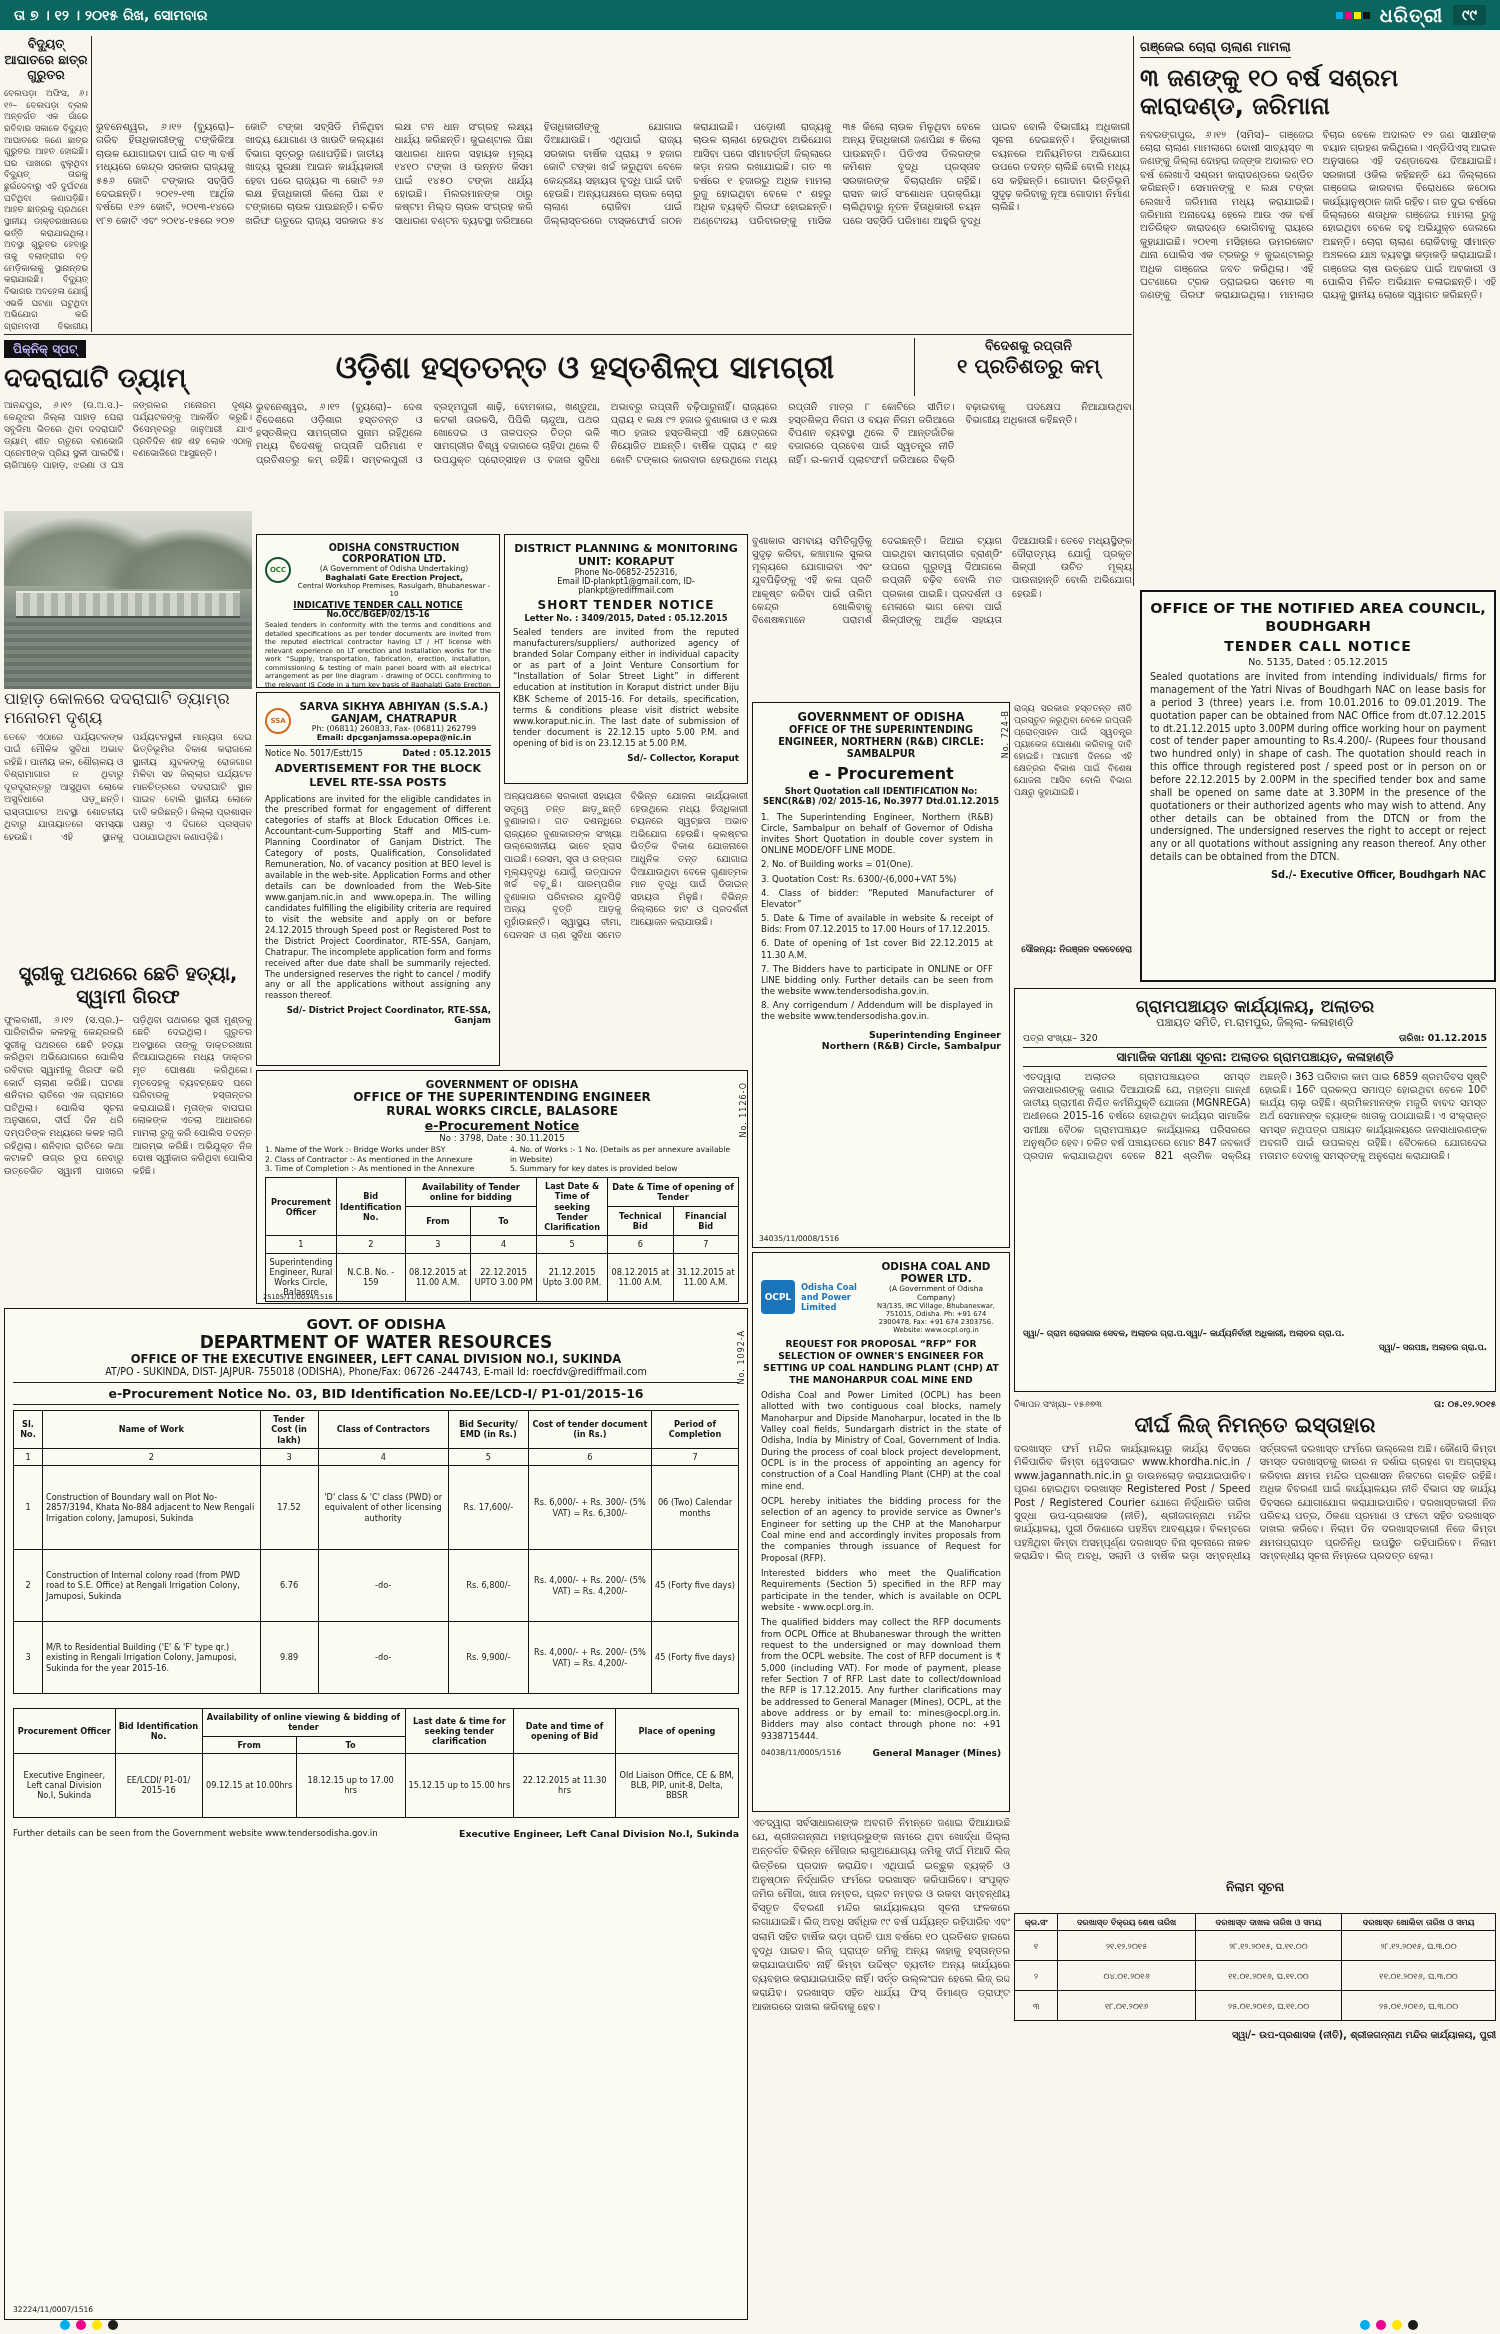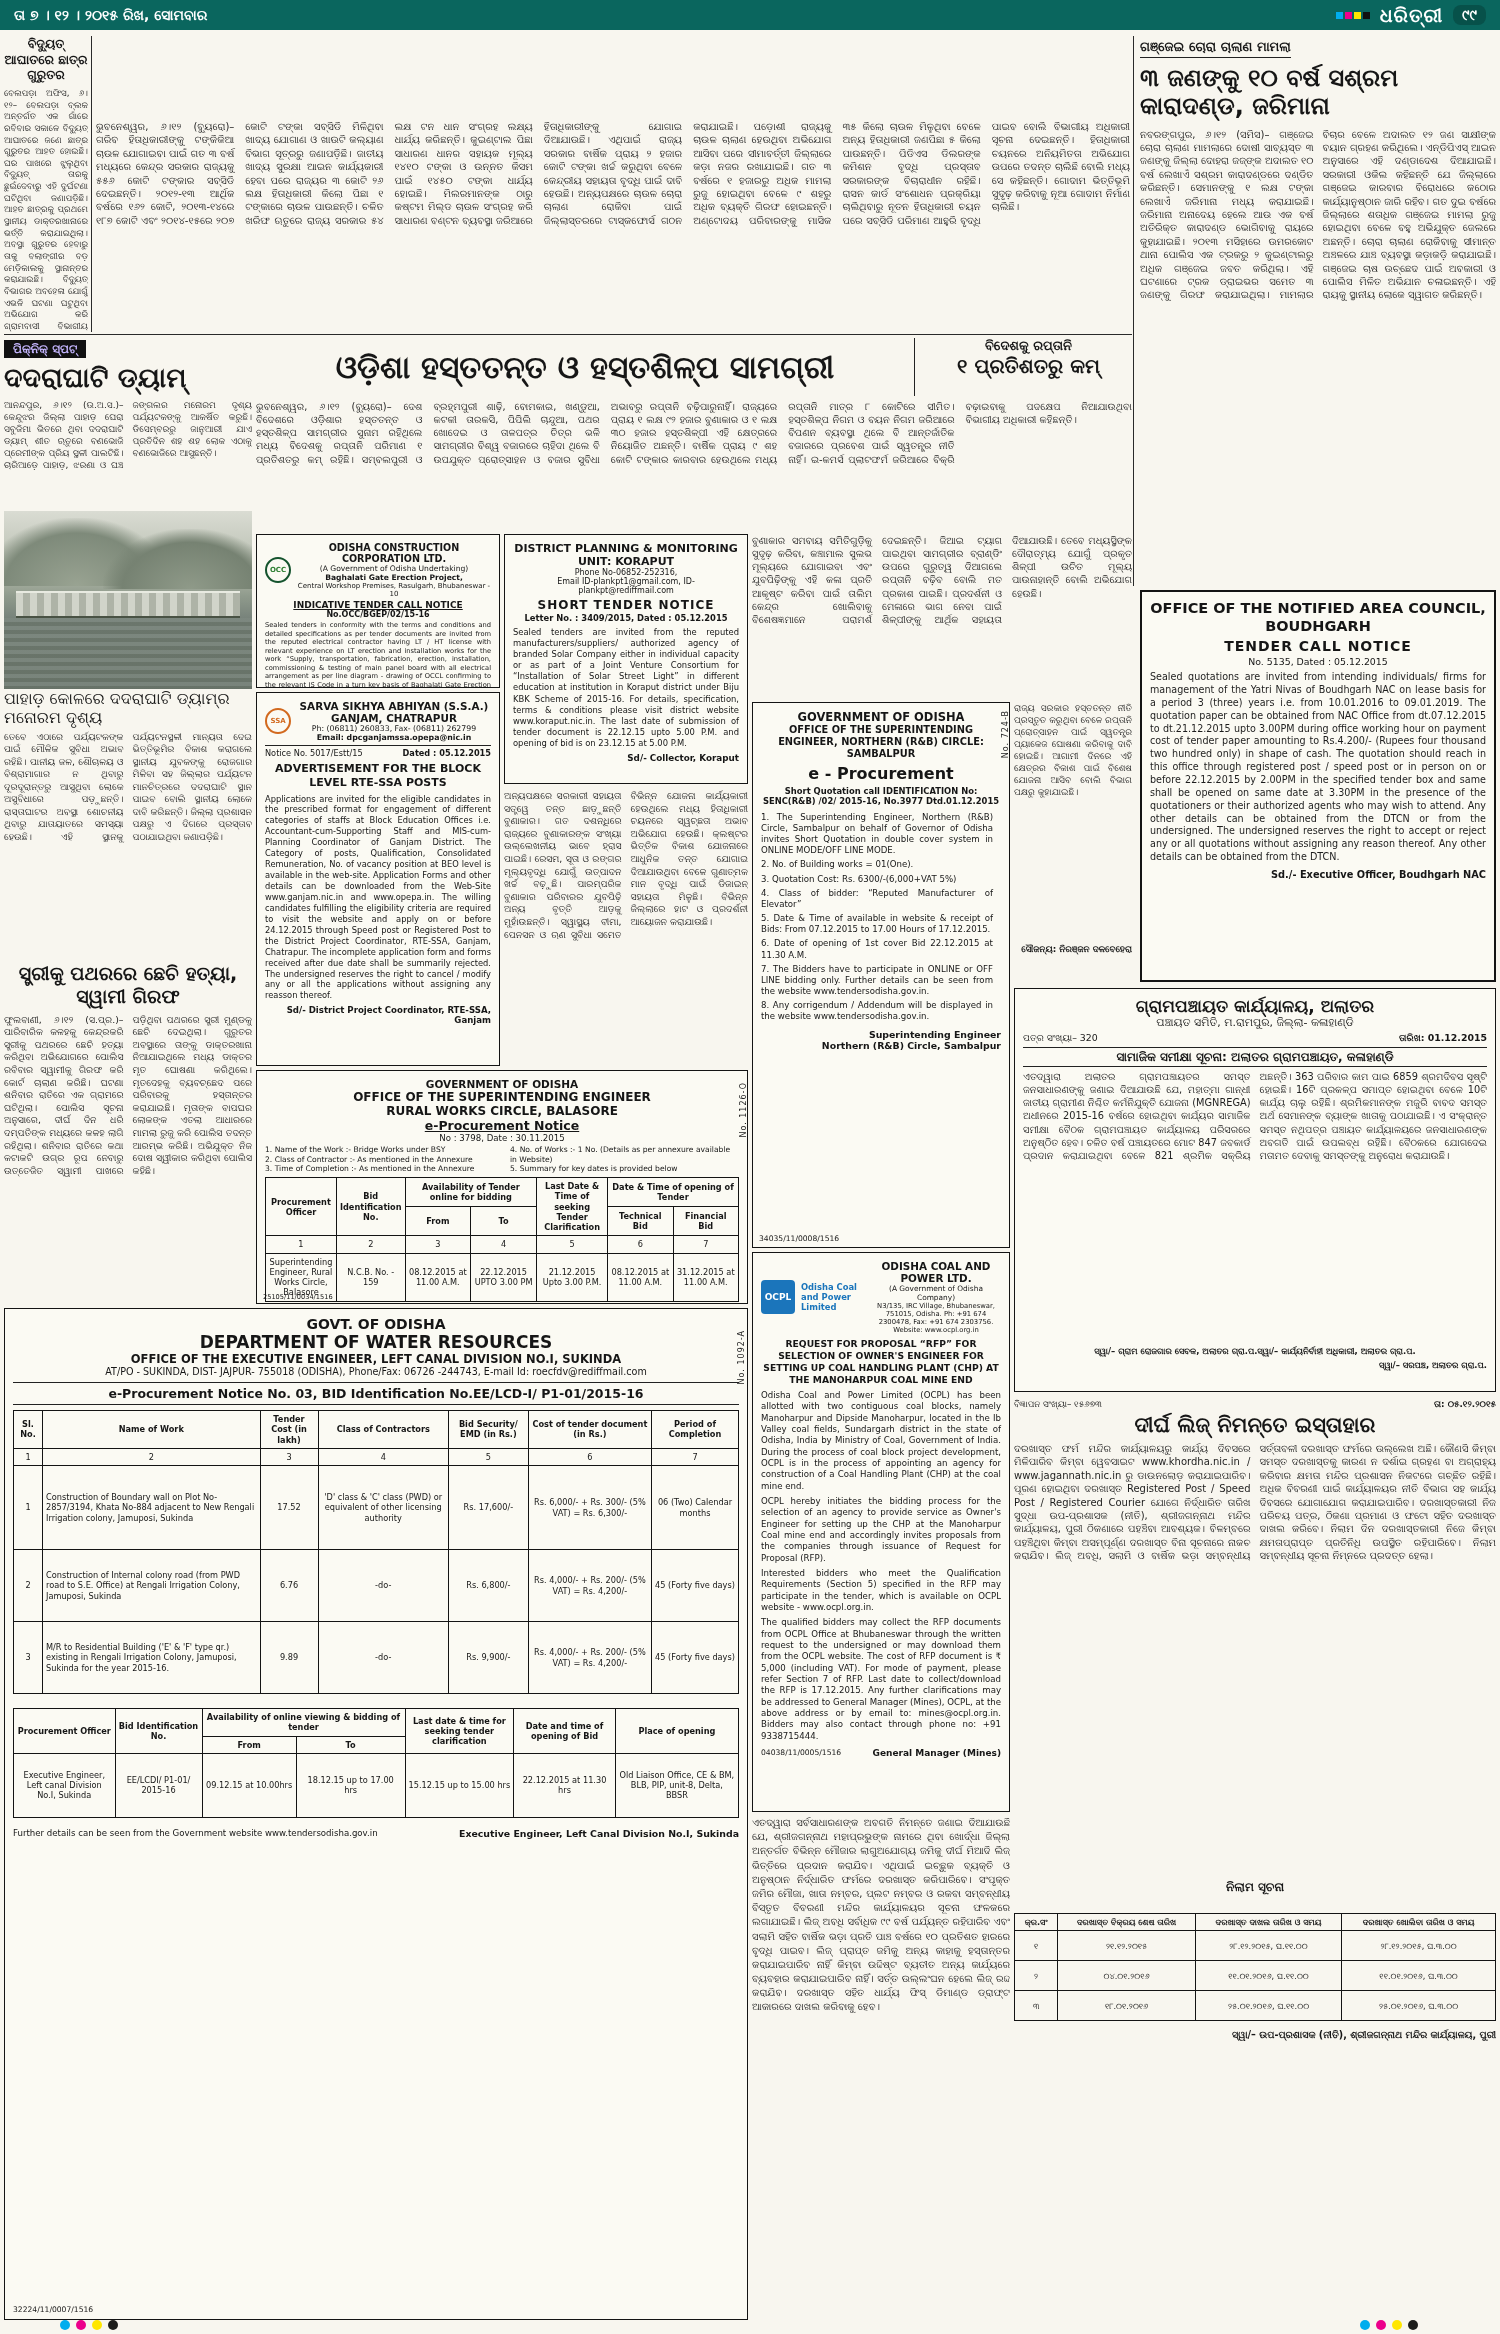--- a/index.html
+++ b/index.html
@@ -4,21 +4,21 @@
 <style>
   *{margin:0;padding:0;box-sizing:border-box}
   html,body{background:#dedbd2}
   body{width:1500px;font-family:"DejaVu Sans","Liberation Sans",sans-serif;color:#161616}
   .page{position:relative;width:1500px;height:2334px;background:#f8f6ef;overflow:hidden;margin:0 auto}
   .b{position:absolute;overflow:hidden}
   .topbar{left:0;top:0;width:1500px;height:30px;background:#0a665e;color:#fff;display:flex;align-items:center;justify-content:space-between;padding:0 14px;font-weight:bold}
   .topbar .date{font-size:14px}
   .brandwrap{display:flex;align-items:center;gap:10px}
   .brand{font-size:19px;letter-spacing:1px}
-  .pageno{font-size:15px;background:#07make4a44;background:#07514a;padding:1px 9px;border-radius:8px}
+  .pageno{font-size:15px;background:#07make4a44;background:#07514a;padding:1px 9px;border-radius:2px}
   .cmyk{display:flex;gap:2px}
   .cmyk i{width:7px;height:7px;display:block}
   .txt{font-size:9.5px;line-height:1.34;text-align:justify;color:#1d1d1d}
   .c2{column-count:2;column-gap:9px}
   .c3{column-count:3;column-gap:10px}
   .c5{column-count:5;column-gap:11px}
   .c7{column-count:7;column-gap:11px}
   .hl-xl{font-size:40px;font-weight:bold;text-align:center;line-height:1.08;letter-spacing:-1px}
   .kick{font-weight:bold}
   .rule-h{position:absolute;background:#2a2a2a;height:1.2px}
@@ -187,21 +187,21 @@
 
   <section class="b box" style="left:1014px;top:988px;width:482px;height:404px">
     <div class="ctr" style="font-weight:bold;font-size:17px">ଗ୍ରାମପଞ୍ଚାୟତ କାର୍ଯ୍ୟାଳୟ, ଅଲାତର</div>
     <div class="ctr" style="font-size:11px">ପଞ୍ଚାୟତ ସମିତି, ମ.ରାମପୁର, ଜିଲ୍ଲା- କଳାହାଣ୍ଡି</div>
     <div style="display:flex;justify-content:space-between;margin-top:3px">
       <span style="font-size:9.4px">ପତ୍ର ସଂଖ୍ୟା– 320</span>
       <span style="font-size:9.4px;font-weight:bold">ତାରିଖ: 01.12.2015</span>
     </div>
     <div class="ctr" style="font-weight:bold;font-size:12px;border-top:1.2px solid #222;border-bottom:1.2px solid #222;margin:3px 0;padding:2px 0">ସାମାଜିକ ସମୀକ୍ଷା ସୂଚନା: ଅଲାତର ଗ୍ରାମପଞ୍ଚାୟତ, କଳାହାଣ୍ଡି</div>
     <div class="txt c2" style="height:252px;font-size:9.8px">ଏତଦ୍ୱାରା ଅଲାତର ଗ୍ରାମପଞ୍ଚାୟତର ସମସ୍ତ ଜନସାଧାରଣଙ୍କୁ ଜଣାଇ ଦିଆଯାଉଛି ଯେ, ମହାତ୍ମା ଗାନ୍ଧୀ ଜାତୀୟ ଗ୍ରାମୀଣ ନିଶ୍ଚିତ କର୍ମନିଯୁକ୍ତି ଯୋଜନା (MGNREGA) ଅଧୀନରେ 2015-16 ବର୍ଷରେ ହୋଇଥିବା କାର୍ଯ୍ୟର ସାମାଜିକ ସମୀକ୍ଷା ବୈଠକ ଗ୍ରାମପଞ୍ଚାୟତ କାର୍ଯ୍ୟାଳୟ ପରିସରରେ ଅନୁଷ୍ଠିତ ହେବ। ଚଳିତ ବର୍ଷ ପଞ୍ଚାୟତରେ ମୋଟ 847 ଜବକାର୍ଡ ପ୍ରଦାନ କରାଯାଇଥିବା ବେଳେ 821 ଶ୍ରମିକ ସକ୍ରିୟ ଅଛନ୍ତି। 363 ପରିବାର କାମ ପାଇ 6859 ଶ୍ରମଦିବସ ସୃଷ୍ଟି ହୋଇଛି। 16ଟି ପ୍ରକଳ୍ପ ସମାପ୍ତ ହୋଇଥିବା ବେଳେ 10ଟି କାର୍ଯ୍ୟ ଚାଲୁ ରହିଛି। ଶ୍ରମିକମାନଙ୍କ ମଜୁରି ବାବଦ ସମସ୍ତ ଅର୍ଥ ସେମାନଙ୍କ ବ୍ୟାଙ୍କ ଖାତାକୁ ପଠାଯାଇଛି। ଏ ସଂକ୍ରାନ୍ତ ସମସ୍ତ ନଥିପତ୍ର ପଞ୍ଚାୟତ କାର୍ଯ୍ୟାଳୟରେ ଜନସାଧାରଣଙ୍କ ଅବଗତି ପାଇଁ ଉପଲବ୍ଧ ରହିଛି। ବୈଠକରେ ଯୋଗଦେଇ ମତାମତ ଦେବାକୁ ସମସ୍ତଙ୍କୁ ଅନୁରୋଧ କରାଯାଉଛି।</div>
-    <div style="display:flex;justify-content:center;margin-top:24px">
+    <div style="display:flex;justify-content:flex-start;margin-top:6px">
       <span style="font-size:8.4px;font-weight:bold">ସ୍ୱା/– ଗ୍ରାମ ରୋଜଗାର ସେବକ, ଅଲାତର ଗ୍ରା.ପ.</span>
       <span style="font-size:8.4px;font-weight:bold">ସ୍ୱା/– କାର୍ଯ୍ୟନିର୍ବାହୀ ଅଧିକାରୀ, ଅଲାତର ଗ୍ରା.ପ.</span>
     </div>
     <div class="sign" style="font-size:8.4px;margin-top:3px">ସ୍ୱା/– ସରପଞ୍ଚ, ଅଲାତର ଗ୍ରା.ପ.</div>
   </section>
 
   <section class="b" style="left:4px;top:962px;width:248px;height:340px">
     <h2 style="font-size:19px;font-weight:bold;line-height:1.2;text-align:center">ସ୍ତ୍ରୀକୁ ପଥରରେ ଛେଚି ହତ୍ୟା, ସ୍ୱାମୀ ଗିରଫ</h2>
     <div class="txt c2" style="height:288px;margin-top:6px;font-size:9.4px">ଫୁଲବାଣୀ, ୬।୧୨ (ସ.ପ୍ର.)– ପାରିବାରିକ କଳହକୁ କେନ୍ଦ୍ରକରି ସ୍ତ୍ରୀକୁ ପଥରରେ ଛେଚି ହତ୍ୟା କରିଥିବା ଅଭିଯୋଗରେ ପୋଲିସ ରବିବାର ସ୍ୱାମୀକୁ ଗିରଫ କରି କୋର୍ଟ ଚାଲାଣ କରିଛି। ଘଟଣା ଶନିବାର ରାତିରେ ଏକ ଗ୍ରାମରେ ଘଟିଥିଲା। ପୋଲିସ ସୂଚନା ଅନୁସାରେ, ଦୀର୍ଘ ଦିନ ଧରି ଦମ୍ପତିଙ୍କ ମଧ୍ୟରେ କଳହ ଲାଗି ରହିଥିଲା। ଶନିବାର ରାତିରେ କଥା କଟାକଟି ଉଗ୍ର ରୂପ ନେବାରୁ ଉତ୍ତେଜିତ ସ୍ୱାମୀ ପାଖରେ ପଡ଼ିଥିବା ପଥରରେ ସ୍ତ୍ରୀ ମୁଣ୍ଡକୁ ଛେଚି ଦେଇଥିଲା। ଗୁରୁତର ଅବସ୍ଥାରେ ତାଙ୍କୁ ଡାକ୍ତରଖାନା ନିଆଯାଇଥିଲେ ମଧ୍ୟ ଡାକ୍ତର ମୃତ ଘୋଷଣା କରିଥିଲେ। ମୃତଦେହକୁ ବ୍ୟବଚ୍ଛେଦ ପରେ ପରିବାରକୁ ହସ୍ତାନ୍ତର କରାଯାଇଛି। ମୃତାଙ୍କ ବାପଘର ଲୋକଙ୍କ ଏତଲା ଆଧାରରେ ମାମଲା ରୁଜୁ କରି ପୋଲିସ ତଦନ୍ତ ଆରମ୍ଭ କରିଛି। ଅଭିଯୁକ୍ତ ନିଜ ଦୋଷ ସ୍ୱୀକାର କରିଥିବା ପୋଲିସ କହିଛି।</div>
   </section>

